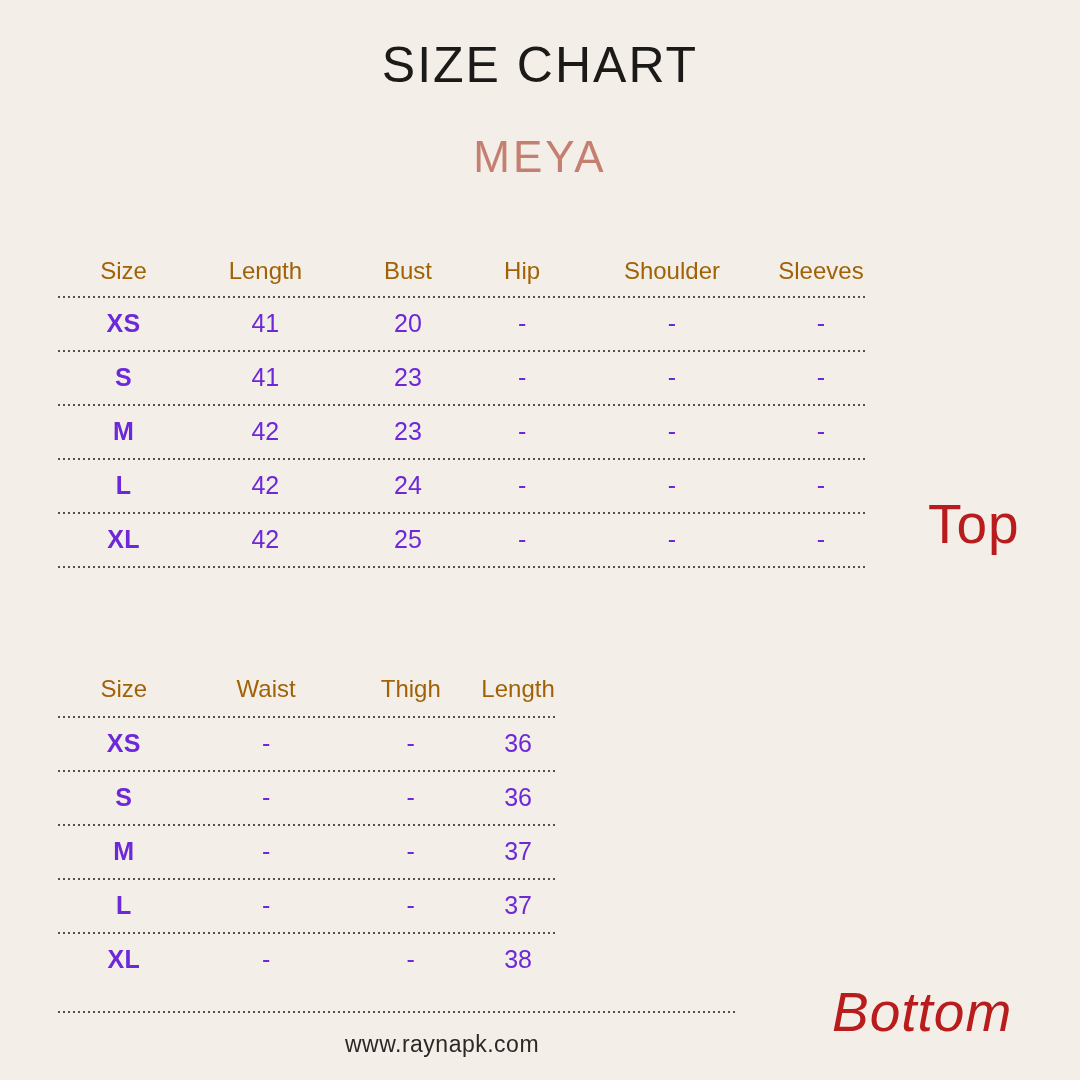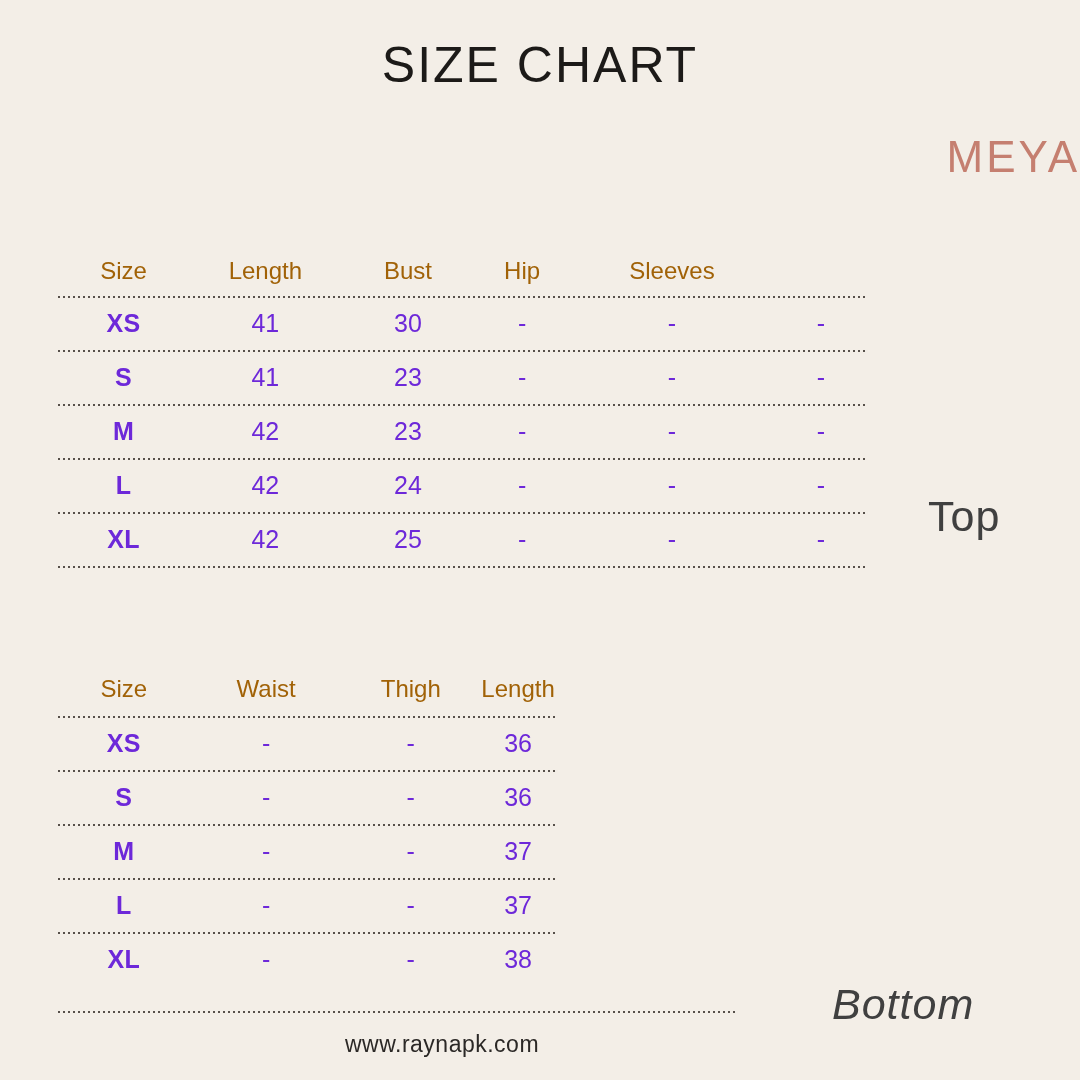--- a/index.html
+++ b/index.html
@@ -7,21 +7,21 @@
     width:1080px;height:1080px;position:relative;overflow:hidden;
     background:#f3eee7;
     font-family:"Liberation Sans", sans-serif;
     color:#262220;
   }
   .page-title{
     position:absolute;top:36px;left:0;width:1080px;text-align:center;
     font-size:50px;letter-spacing:2px;color:#1c1a18;font-weight:400;
   }
   .brand-name{
-    position:absolute;top:132px;left:0;width:1080px;text-align:right;
+    position:absolute;top:132px;left:0;width:1080px;text-align:center;
     font-size:44px;letter-spacing:3px;color:#c57f70;font-weight:400;
   }
   .size-table{position:absolute;}
   #table-top{left:58px;top:245px;width:810px;}
   #table-bottom{left:58px;top:662px;width:499px;}
   #table-top .grid{display:grid;grid-template-columns:16.2% 18.8% 16.4% 11.8% 25.2% 11.6%;align-items:center;}
   #table-bottom .grid{display:grid;grid-template-columns:26.4% 30.6% 27.4% 15.6%;align-items:center;}
   .thead{height:51px;font-size:24px;color:#a16207;}
   #table-bottom .thead{height:54px;}
   .trow{height:52.5px;font-size:25px;color:#6d28d9;}
@@ -29,48 +29,49 @@
   .size-cell{font-weight:700;letter-spacing:0.5px;}
   .divider{
     height:1.5px;width:100%;
     background:repeating-linear-gradient(90deg,#57504a 0 2px,rgba(0,0,0,0) 2px 5px);
   }
   .final-line{
     position:absolute;left:58px;top:1011px;width:680px;height:1.5px;
     background:repeating-linear-gradient(90deg,#57504a 0 2px,rgba(0,0,0,0) 2px 5px);
   }
   .section-label{
-    position:absolute;font-size:43px;color:#404040;letter-spacing:1px;font-weight:400;
+    position:absolute;font-size:55px;color:#b91c1c;letter-spacing:1px;font-weight:400;
   }
   #label-top{left:928px;top:492px;}
   #label-bottom{left:832px;top:980px;font-style:italic;}
   .website{
     position:absolute;top:1031px;left:0;width:884px;text-align:center;
     font-size:23px;letter-spacing:0.5px;color:#2b2826;
   }
 </style>
 </head>
 <body>
 
 <div class="page-title">SIZE CHART</div>
 <div class="brand-name">MEYA</div>
 
 <div id="table-top" class="size-table">
     <div class="thead grid">
       <div class="cell">Size</div>
       <div class="cell">Length</div>
       <div class="cell">Bust</div>
       <div class="cell">Hip</div>
+      <div class="cell">Shoulder</div>
       <div class="cell">Sleeves</div>
     </div>
     <div class="divider"></div>
     <div class="trow grid">
       <div class="cell size-cell">XS</div>
       <div class="cell">41</div>
-      <div class="cell">30</div>
+      <div class="cell">20</div>
       <div class="cell">-</div>
       <div class="cell">-</div>
       <div class="cell">-</div>
     </div>
     <div class="divider"></div>
     <div class="trow grid">
       <div class="cell size-cell">S</div>
       <div class="cell">41</div>
       <div class="cell">23</div>
       <div class="cell">-</div>

